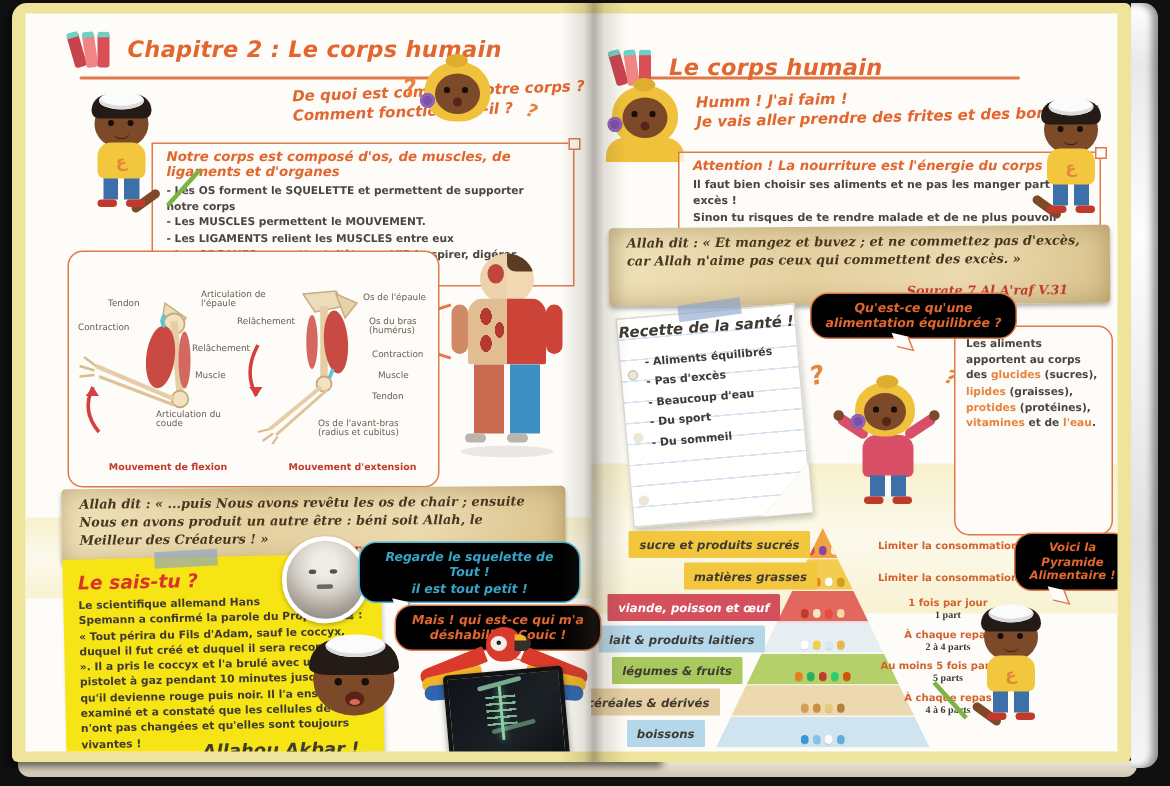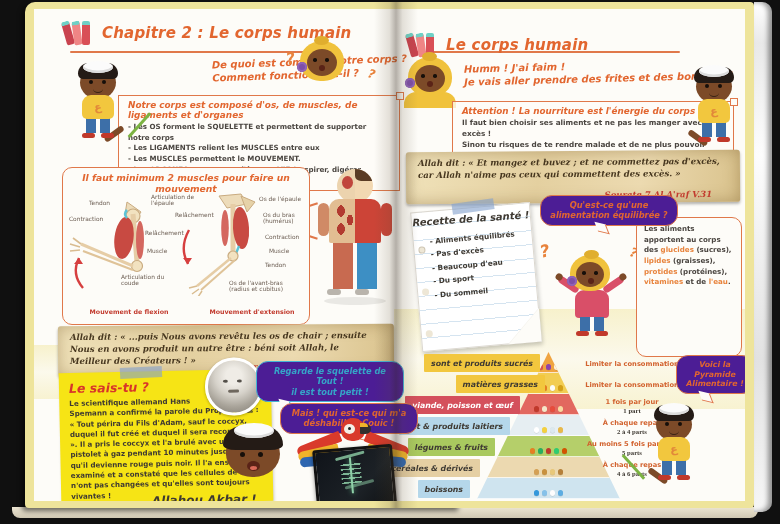--- a/index.html
+++ b/index.html
@@ -1,19 +1,19 @@
 <!DOCTYPE html>
 <html><head>
 <meta charset="utf-8">
 <style>
   html,body{margin:0;padding:0;width:780px;height:524px;background:#101010;overflow:hidden;
     font-family:"DejaVu Sans","Liberation Sans",sans-serif;}
   .book{position:absolute;left:8px;top:2px;width:764px;height:514px;}
   .page{position:absolute;top:0;height:506px;background:#eee49b;}
-  .page-l{left:17px;width:436px;border-radius:10px 0 0 4px;box-shadow:-3px 3px 5px rgba(0,0,0,.55);}
+  .page-l{left:0;width:436px;border-radius:10px 0 0 4px;box-shadow:-3px 3px 5px rgba(0,0,0,.55);}
   .page-r{left:386px;width:360px;border-radius:0 4px 4px 0;}
   .inner{position:absolute;top:7px;bottom:7px;background:#fdfcf8;overflow:hidden;}
   .page-l .inner{left:9px;right:0;}
   .page-r .inner{left:0;right:9px;}
   .edge{position:absolute;left:746px;top:0;width:18px;height:510px;border-radius:0 10px 10px 0;
     background:linear-gradient(180deg,#fff,#e9e9e9 8%,#fdfdfd 30%,#e2e2e2 70%,#f6f6f6);
     box-shadow:inset -4px 0 5px rgba(0,0,0,.4);}
   .bedge{position:absolute;left:4px;top:505px;width:746px;height:11px;border-radius:0 0 8px 8px;
     background:linear-gradient(180deg,#ece5d2,#cfc7b2);}
   .gutter{position:absolute;left:366px;top:0;width:44px;height:506px;z-index:40;pointer-events:none;
@@ -55,21 +55,21 @@
   .ynote .yt{font-size:12.5px;color:#d8342a;margin:0 0 3px;}
   .ynote .yb{font-size:7.15px;line-height:1.44;color:#3f3a33;font-weight:bold;}
   .hanswrap{float:right;width:58px;height:40px;margin:-14px -2px 0 4px;}
   .hans{width:52px;height:52px;border-radius:50%;border:3px solid #fff;position:relative;margin-top:-6px;
     background:radial-gradient(circle at 50% 30%,#efece6 0 18%,#d6d2ca 42%,#a9a49a 68%,#7b766d);
     box-shadow:0 1px 3px rgba(0,0,0,.3);}
   .hans::before{content:'';position:absolute;left:15px;top:19px;width:5px;height:3px;background:#54504a;border-radius:50%;box-shadow:14px 0 0 #54504a;}
   .hans::after{content:'';position:absolute;left:20px;top:29px;width:11px;height:3px;background:#6e675e;border-radius:2px;}
   .tape{position:absolute;width:42px;height:11px;background:rgba(130,160,205,.6);transform:rotate(-3deg);z-index:5;}
   
-  .bubble{--c:#45b4d6;position:absolute;border:1.6px solid var(--c);border-radius:12px;background:#4c1d95;
+  .bubble{--c:#45b4d6;position:absolute;border:1.6px solid var(--c);border-radius:12px;background:#000000;
     padding:4px 7px;z-index:4;text-align:center;font-size:8.3px;font-weight:bold;font-style:italic;color:#35a5c8;line-height:1.25;}
   .bubble::after{content:'';position:absolute;bottom:-8.5px;left:var(--tx,22px);width:9px;height:9px;background:#fdfcf9;
     border-right:1.6px solid var(--c);border-bottom:1.6px solid var(--c);transform:skewX(34deg) rotate(16deg);}
   .bubble.orange{--c:#e0784a;color:#e2662f;}
   
   .npad{position:absolute;left:22px;top:198px;width:120px;height:140px;background:#fff;border:1px solid #dcd8d0;
     transform:rotate(-5deg);box-shadow:1px 3px 4px rgba(0,0,0,.2);z-index:3;box-sizing:border-box;
     background-image:repeating-linear-gradient(180deg,transparent 0 13px,#d5e4f0 13px 14px);}
   .npad::before{content:'';position:absolute;left:4px;top:34px;width:5px;height:5px;border-radius:50%;background:#eee7d6;
     border:1px solid #cfc6b4;box-shadow:0 42px 0 #eee7d6,0 84px 0 #eee7d6;}
@@ -230,28 +230,27 @@
             <span class="gface"></span>
             <span class="flower"></span>
           </div>
     </div>
 
     <div class="banner" style="left:84px;top:86px;width:262px">
       <div class="script" style="font-size:8.9px;margin-bottom:2px">Notre corps est composé d'os, de muscles, de ligaments et d'organes</div>
       <div class="dark" style="font-size:7.1px;line-height:1.5;font-weight:bold">
 
       <div>- Les OS forment le SQUELETTE et permettent de supporter notre corps</div>
+            <div>- Les MUSCLES permettent le MOUVEMENT.</div>
             <div>- Les LIGAMENTS relient les MUSCLES entre eux</div>
-            <div>- Les MUSCLES permettent le MOUVEMENT.</div>
             <div>- Les ORGANES permettent d'être en VIE (respirer, digérer, penser...)</div>
           </div>
     </div>
 
     <div class="diag">
-      <div class="dt script">Il faut minimum 2 muscles pour faire un mouvement</div>
       <svg width="104" height="100" viewBox="0 0 104 100" style="position:absolute;left:4px;top:28px">
         <polygon points="60,6 74,16 66,28 58,18" fill="#eddcba" stroke="#c9ab80" stroke-width="1"></polygon>
         <circle cx="66" cy="20" r="7" fill="#f2e2c0" stroke="#c9ab80" stroke-width="1.2"></circle>
         <line x1="66" y1="18" x2="70" y2="66" stroke="#e6cda6" stroke-width="5"></line>
         <ellipse cx="57" cy="42" rx="9.5" ry="21" fill="#c84a42" transform="rotate(7 57 42)"></ellipse>
         <ellipse cx="73" cy="44" rx="4" ry="19" fill="#d4675f"></ellipse>
         <path d="M60 22 Q56 18 60 14" stroke="#5bc4d8" stroke-width="2.5" fill="none"></path>
         <circle cx="70" cy="70" r="5.5" fill="#f2e2c0" stroke="#c9ab80" stroke-width="1.2"></circle>
         <line x1="66" y1="70" x2="14" y2="48" stroke="#e6cda6" stroke-width="3"></line>
         <line x1="66" y1="74" x2="16" y2="55" stroke="#dfc398" stroke-width="2.2"></line>
@@ -374,21 +373,21 @@
           </div>
       <div class="drape"></div>
     </div>
 
     <div class="script pre" style="position:absolute;left:70px;top:50px;width:280px;font-size:10px;line-height:1.3;transform:rotate(-1.5deg);z-index:3">Humm ! J'ai faim !
 Je vais aller prendre des frites et des bonbons !</div>
 
     <div class="banner" style="left:58px;top:92px;width:262px">
       <div class="script" style="font-size:8.8px;margin-bottom:2px">Attention ! La nourriture est l'énergie du corps !</div>
       <div class="dark" style="font-size:7.3px;line-height:1.5;font-weight:bold">
-        <div>Il faut bien choisir ses aliments et ne pas les manger avec excès !</div>
+        <div>Il faut bien choisir ses aliments et ne pas les manger part excès !</div>
         <div>Sinon tu risques de te rendre malade et de ne plus pouvoir adorer Allah !</div>
       </div>
     </div>
 
     <div class="kid" style="left:292px;top:56px">
       <div class="cap"></div>
       <div class="head">
             <span class="hair"></span>
             <span class="eyes"></span>
             <span class="smile"></span>
@@ -500,21 +499,21 @@
               <span style="display:flex;gap:2.5px">
                 <i style="background: rgb(52, 152, 219);"></i>
                 <i style="background: rgb(133, 193, 233);"></i>
                 <i style="background: rgb(253, 253, 253);"></i>
                 <i style="background: rgb(93, 173, 226);"></i>
               </span>
             </div>
           </div>
       <div style="position:absolute;inset:0;pointer-events:none">
 
-      <div class="plabel" style="background: rgb(242, 199, 62); color: rgb(63, 58, 51);">sont et produits sucrés</div>
+      <div class="plabel" style="background: rgb(242, 199, 62); color: rgb(63, 58, 51);">sucre et produits sucrés</div>
             <div class="plabel" style="background: rgb(242, 199, 62); color: rgb(63, 58, 51);">matières grasses</div>
             <div class="plabel" style="background: rgb(212, 80, 92); color: rgb(255, 255, 255);">viande, poisson et œuf</div>
             <div class="plabel" style="background: rgb(181, 215, 234); color: rgb(63, 58, 51);">lait &amp; produits laitiers</div>
             <div class="plabel" style="background: rgb(169, 201, 95); color: rgb(63, 58, 51);">légumes &amp; fruits</div>
             <div class="plabel" style="background: rgb(229, 207, 163); color: rgb(63, 58, 51);">céréales &amp; dérivés</div>
             <div class="plabel" style="background: rgb(181, 215, 234); color: rgb(63, 58, 51);">boissons</div>
           </div>
       <div class="pnotes">
 
       <div class="pnote">

